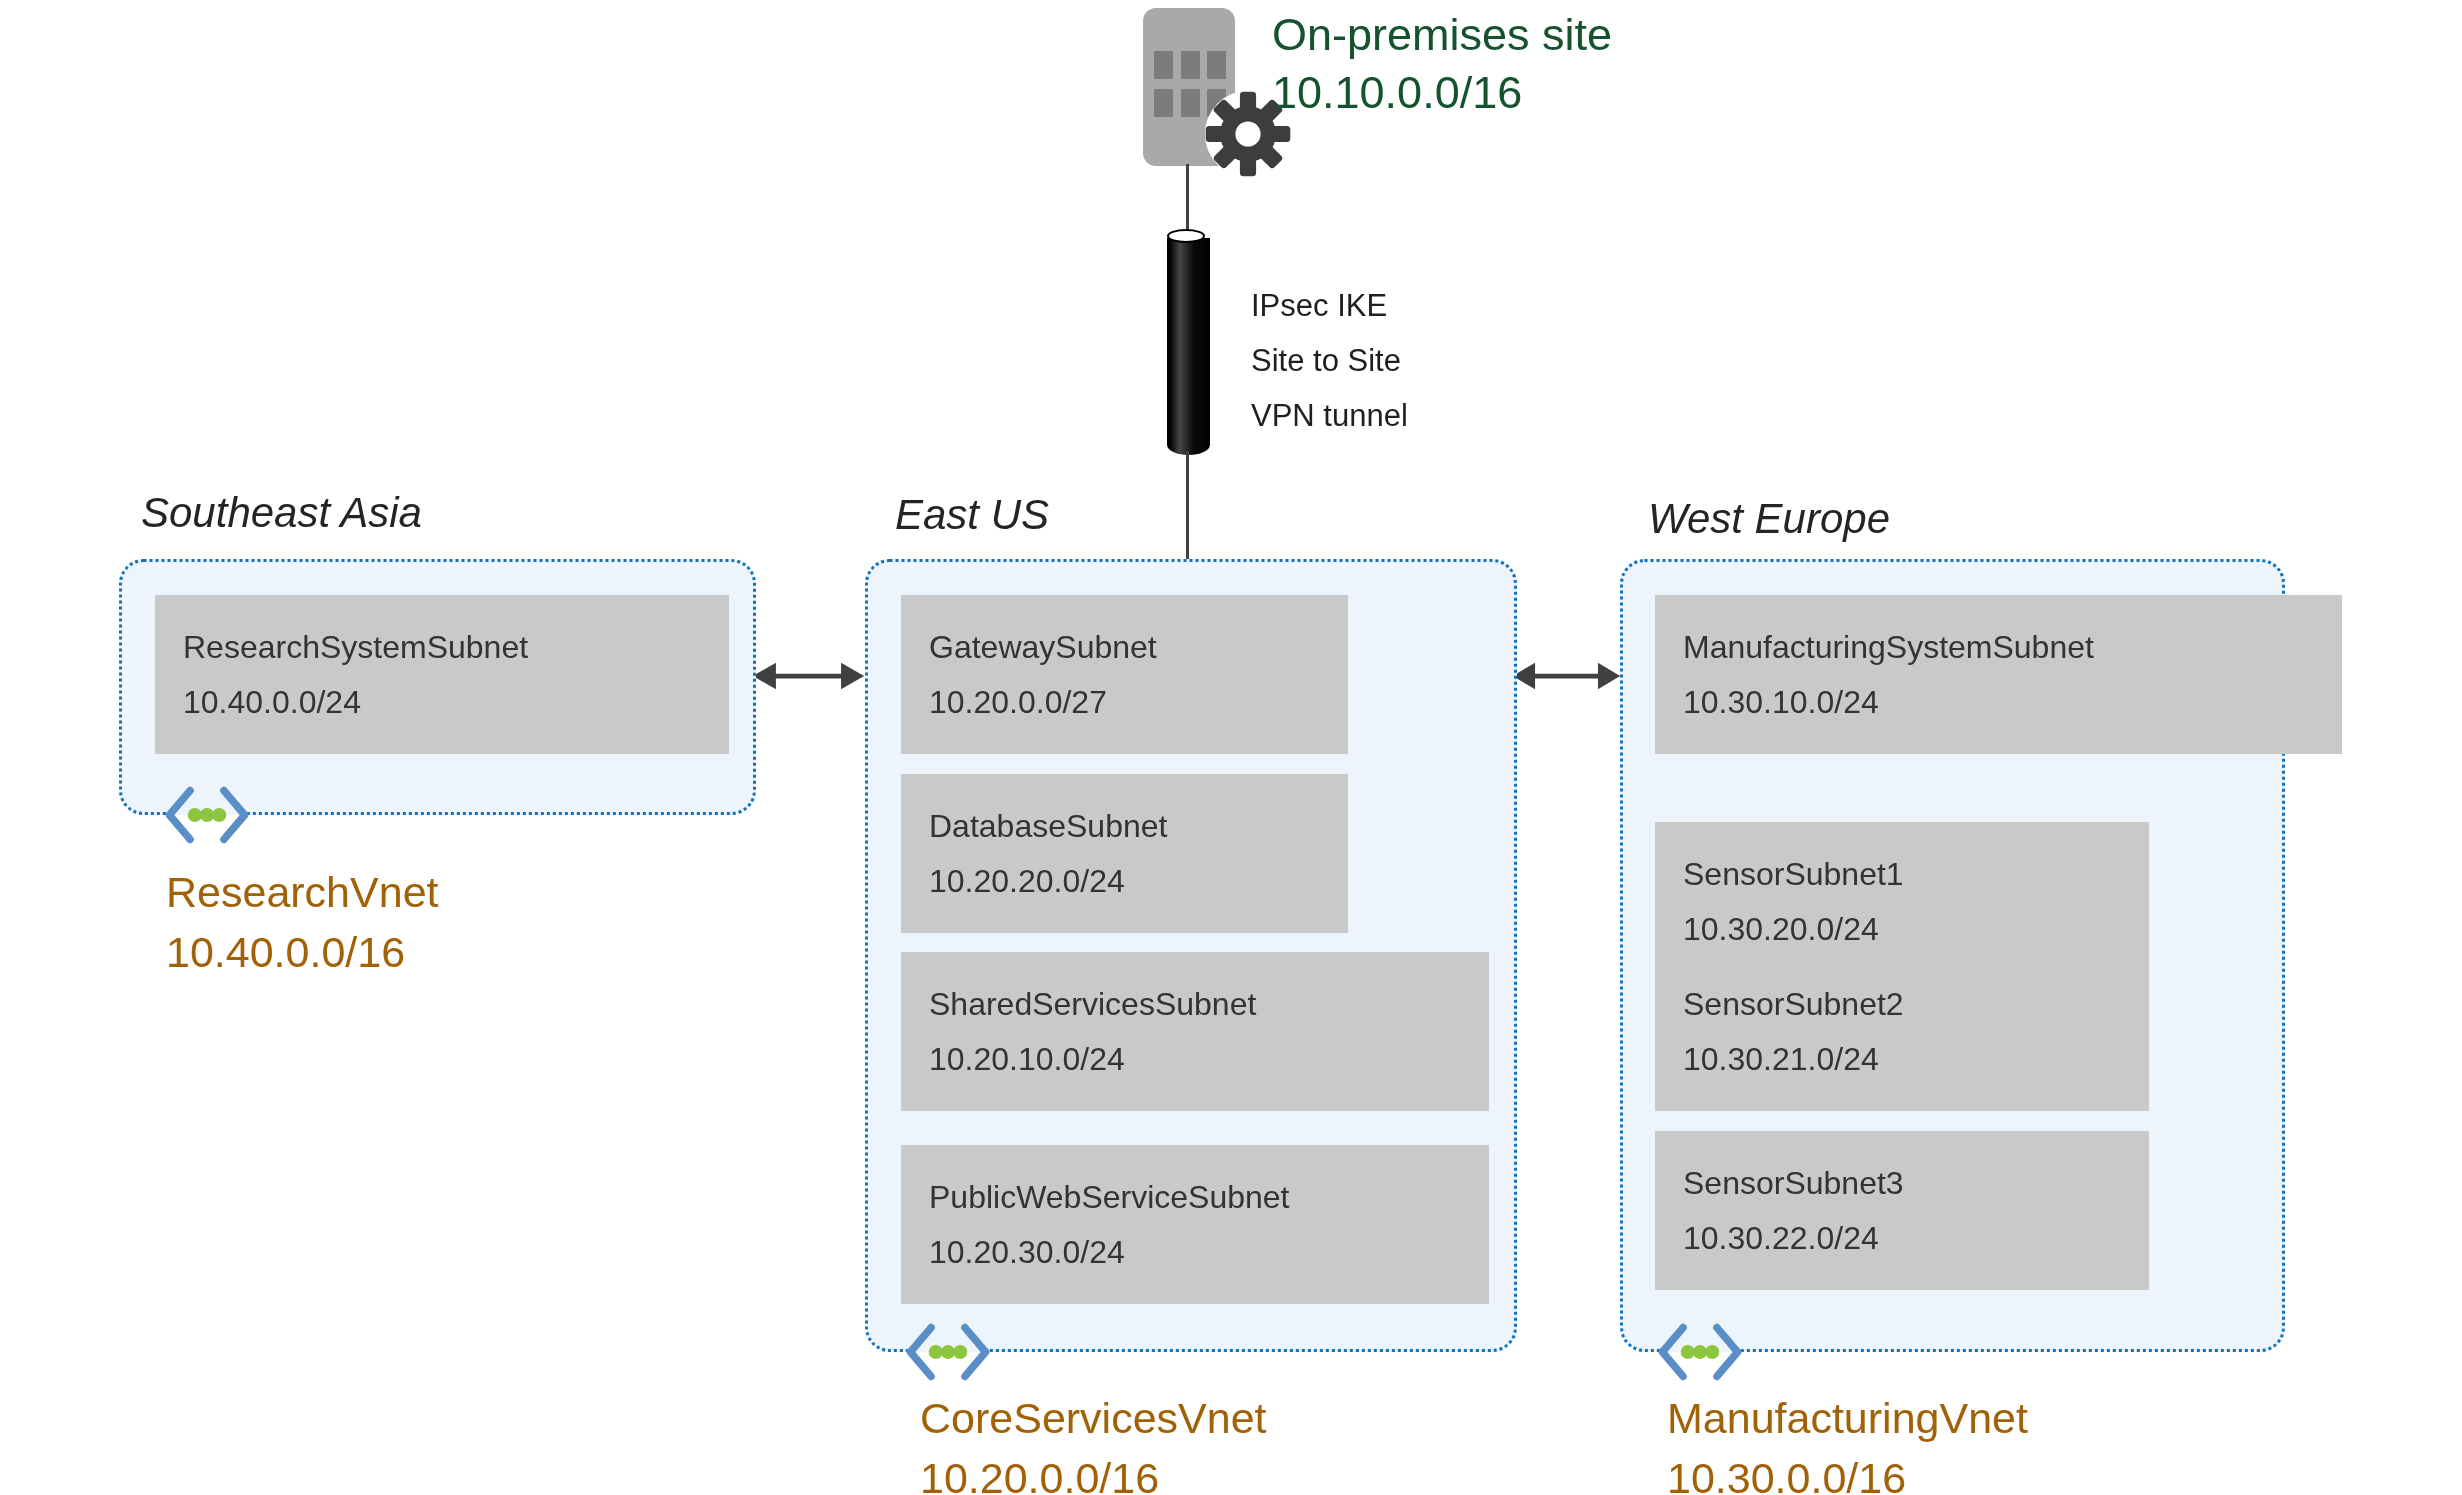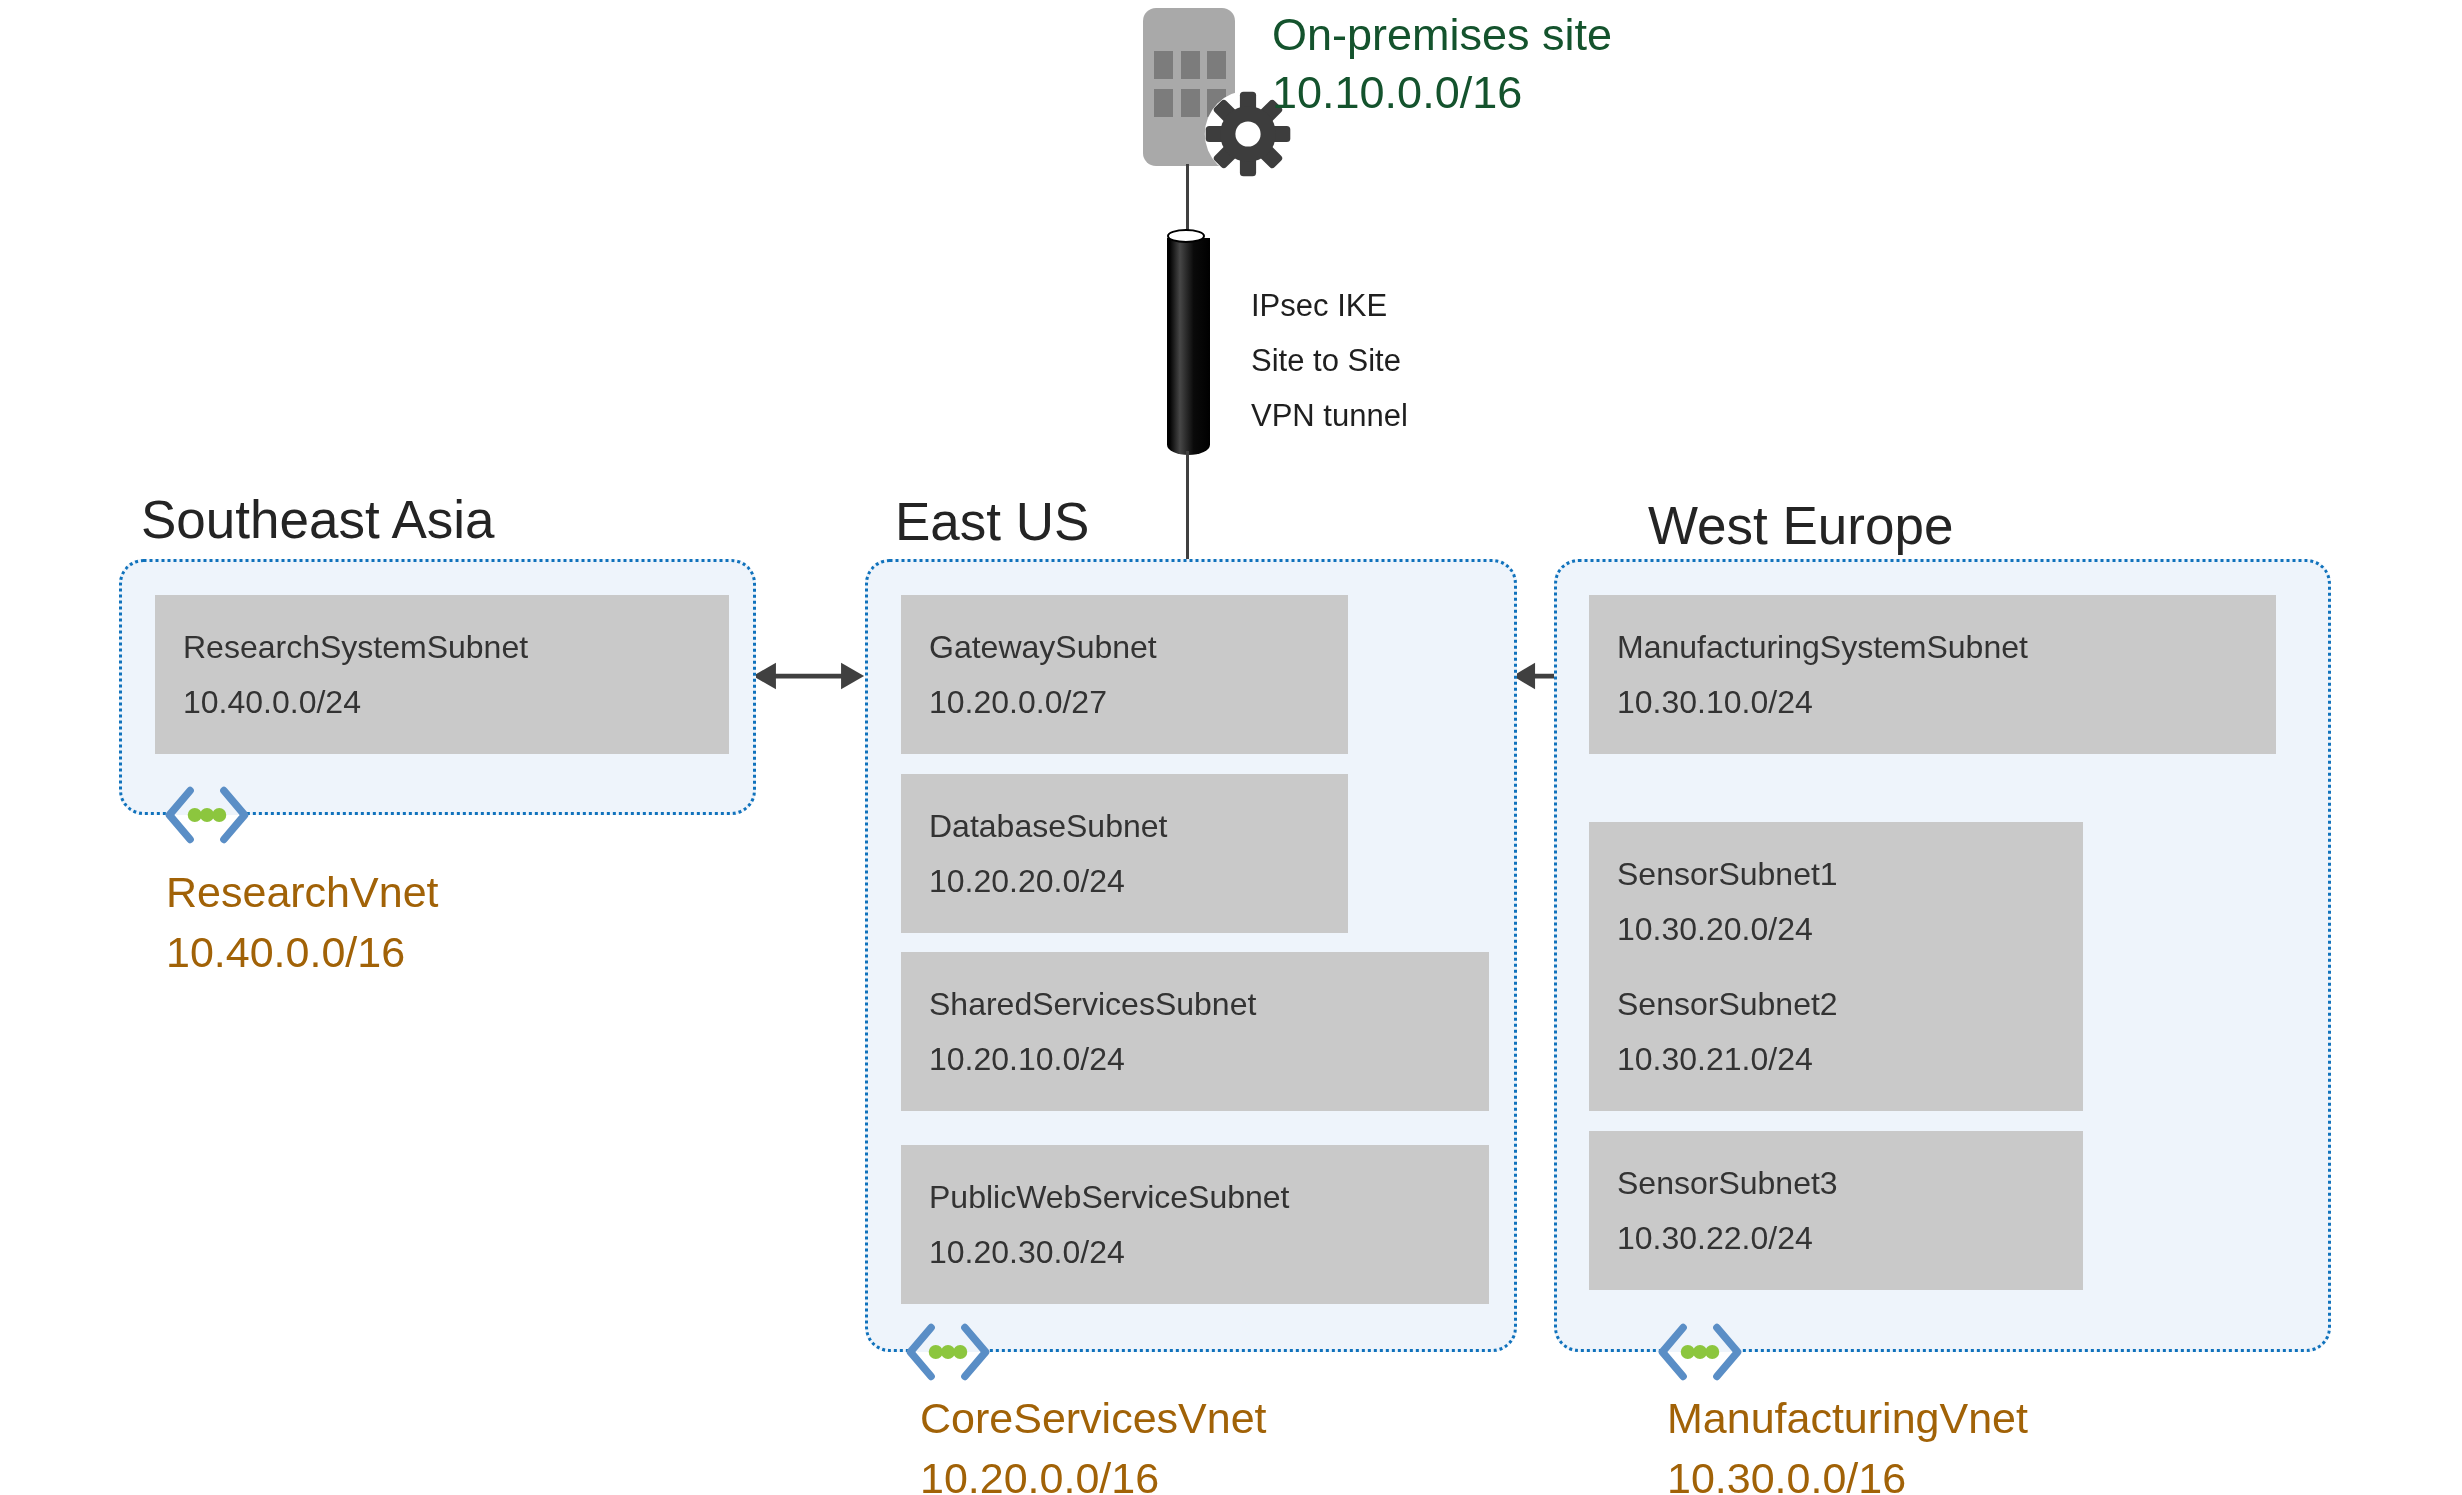--- a/index.html
+++ b/index.html
@@ -22,34 +22,34 @@
   .tunnel { position:absolute; left:1167px; top:229px; width:43px; height:226px; }
   .tunnel-body { position:absolute; left:0; top:8.5px; width:43px; height:217px;
                  background:linear-gradient(90deg,#000 6%,#474747 30%,#0a0a0a 62%,#000 100%);
                  border-radius:0 0 21.6px 21.6px / 0 0 10.3px 10.3px; }
   .tunnel-cap { position:absolute; left:0; top:0; width:38px; height:14px;
                 background:#ffffff; border:2.8px solid #000; border-radius:50%; }
   .tunnel-label { position:absolute; left:1251px; top:278px; font-size:31px;
                   line-height:55px; color:#1f1f1f; white-space:nowrap; }
 
   
-  .region-label { position:absolute; font-size:53px; color:#242424; white-space:nowrap; }
+  .region-label { position:absolute; font-size:42px; color:#242424; white-space:nowrap;font-style:italic; }
   .region-box { position:absolute; background:#eef4fb; border:3.8px dotted #1072bc;
                 border-radius:24.5px; }
   .subnet { position:absolute; background:#c9c9c9; color:#333333; font-size:32px;
             line-height:55px; padding:25.4px 0 0 28px; }
   .subnet div { white-space:nowrap; }
   .vnet-icon { position:absolute; width:94px; height:64px; }
   .vnet-label { position:absolute; font-size:43px; line-height:60px; color:#a16207;
                 white-space:nowrap; }
 
   
   #box-sea  { left:119px;  top:559px; width:637px; height:256px; }
   #box-east { left:865px;  top:559px; width:652px; height:793px; }
-  #box-west { left:1554px; top:559px; width:777px; height:793px;padding-left:20px; }
+  #box-west { left:1620px; top:559px; width:665px; height:793px;padding-left:20px; }
 
   
   #sn-sea-0  { left:33px; top:33px;  width:574px; height:159px; }
   #sn-east-0 { left:33px; top:33px;  width:447px; height:159px; }
   #sn-east-1 { left:33px; top:212px; width:447px; height:159px; }
   #sn-east-2 { left:33px; top:390px; width:588px; height:159px; }
   #sn-east-3 { left:33px; top:583px; width:588px; height:159px; }
   #sn-west-0 { left:32px; top:33px;  width:687px; height:159px; }
   #sn-west-1 { left:32px; top:212px; width:494px; height:159px;margin-top:48px; }
   #sn-west-2 { left:32px; top:390px; width:494px; height:159px; }

